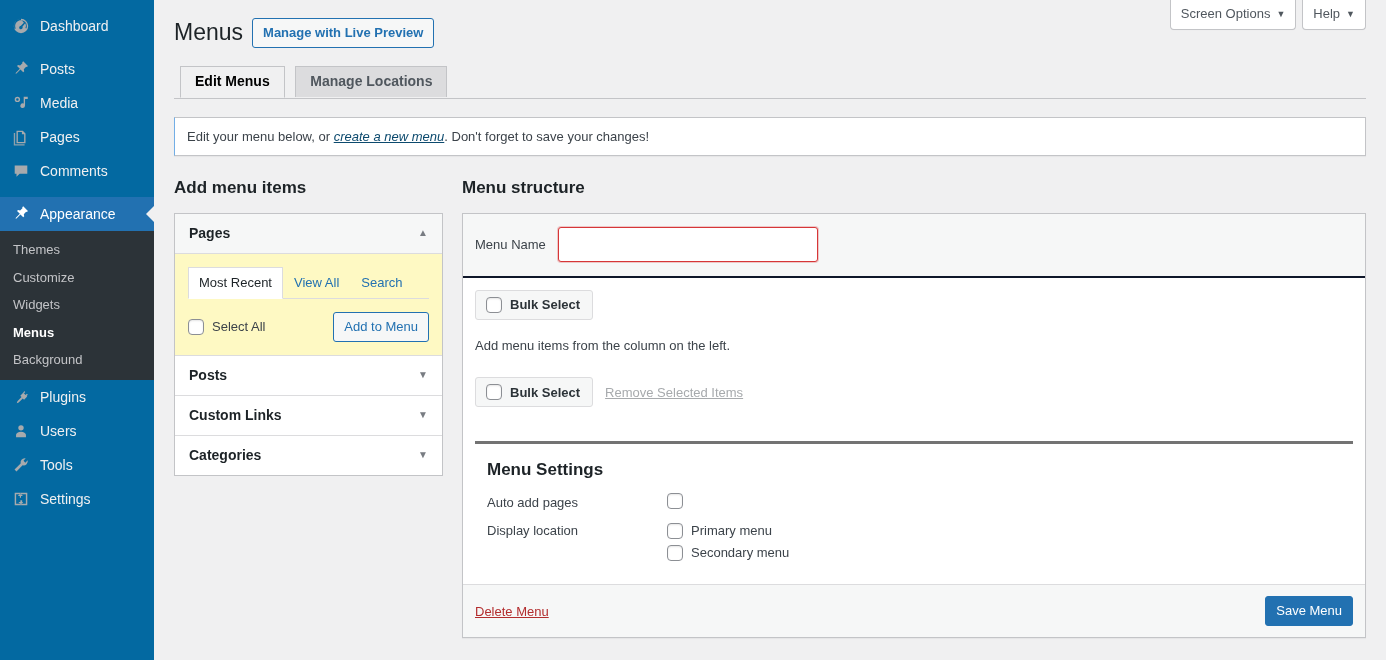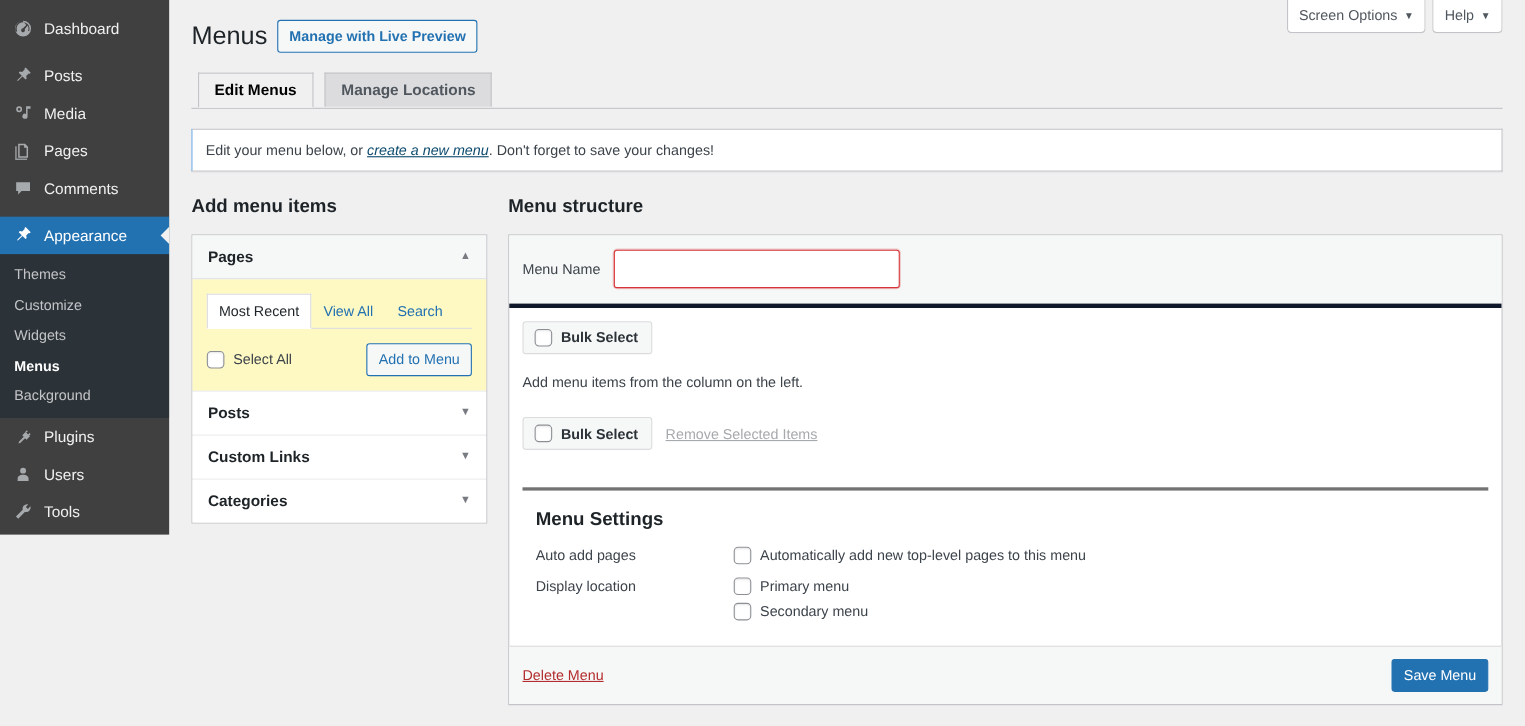--- a/index.html
+++ b/index.html
@@ -11,22 +11,22 @@
     font-family: "Liberation Sans", sans-serif;
     font-size: 13px;
     color: #3c434a;
     -webkit-font-smoothing: antialiased;
   }
 
   .screen { position: relative; width: 1386px; height: 660px; display: flex; }
 
   
   .adminmenu {
-    width: 154px; min-width: 154px; height: 486px;
-    background: #404040;
+    width: 154px; min-width: 154px; height: 660px;
+    background: #0369a1;
     color: #f0f0f1;
     padding-top: 0;
     position: relative;
     overflow: hidden;
   }
   .menu-top {
     display: flex; align-items: center;
     height: 34px;
     padding: 0 0 0 11px;
     color: #f0f0f1;
@@ -330,21 +330,21 @@
   }
 
   
   .menu-edit {
     background: #fff;
     border: 1px solid #c3c4c7;
     box-shadow: 0 1px 1px rgba(0,0,0,.04);
   }
   .menu-name-row {
     background: #f6f7f7;
-    border-bottom: 4px solid #0f172a;
+    border-bottom: 2px solid #0f172a;
     padding: 13px 12px 14px 12px;
     display: flex;
     align-items: center;
     gap: 12px;
   }
   .menu-name-label { font-size: 13px; color: #3c434a; }
   input.menu-name-input {
     width: 260px;
     padding: 4px 8px;
     font-size: 14px;
@@ -648,21 +648,20 @@
             </div>
 
             <div class="menu-settings">
               <h3 class="settings-title">Menu Settings</h3>
 
               <div class="settings-row">
                 <div class="settings-label">Auto add pages</div>
                 <div class="settings-fields">
                   <label class="cb-row">
                     <input type="checkbox" class="wp-cb" style="">
-                    <span>Automatically add new top-level pages to this menu</span>
                   </label>
                 </div>
               </div>
 
               <div class="settings-row">
                 <div class="settings-label">Display location</div>
                 <div class="settings-fields">
                   <label class="cb-row">
                     <input type="checkbox" class="wp-cb" style="">
                     <span>Primary menu</span>

